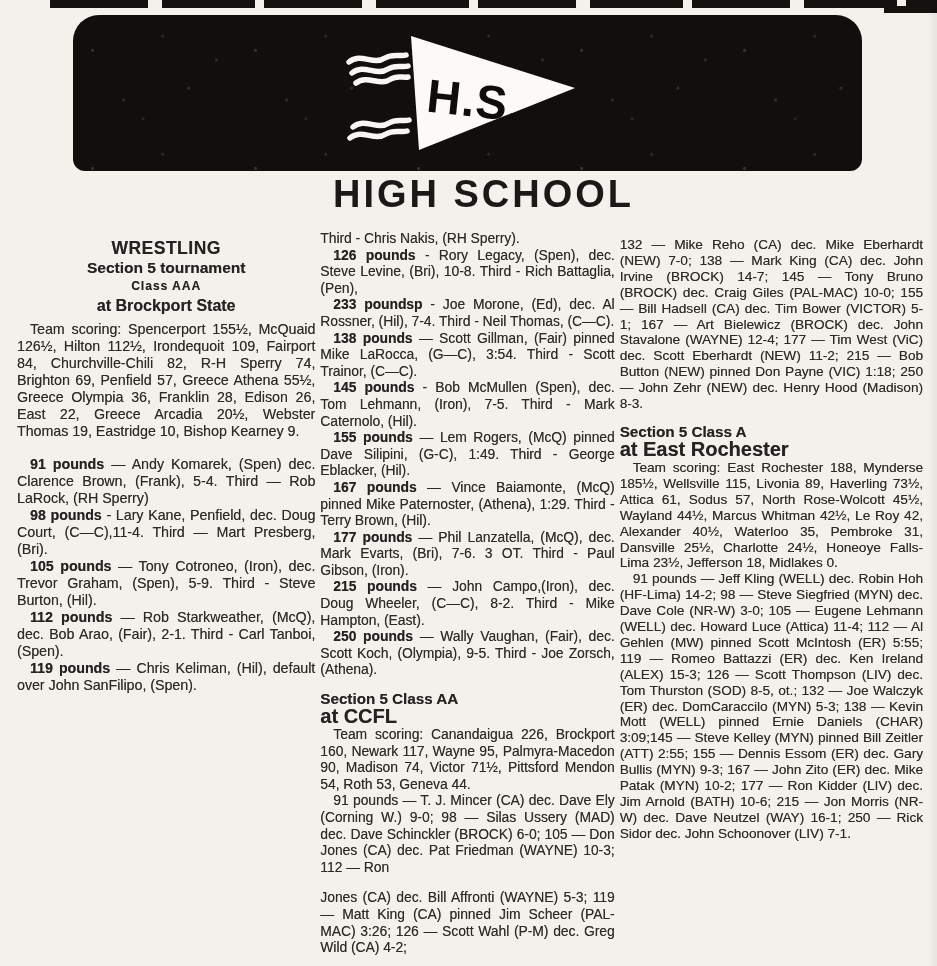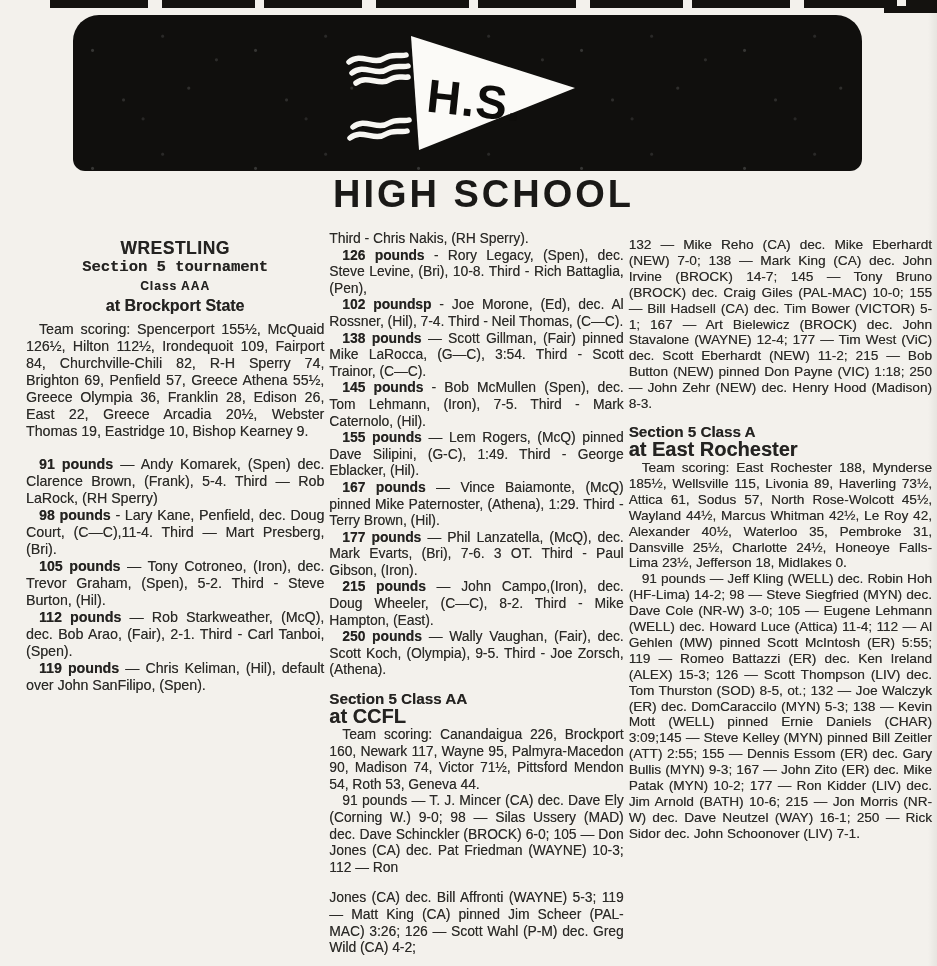--- a/index.html
+++ b/index.html
@@ -31,34 +31,34 @@
   .pennant{position:absolute;left:266px;top:14px;}
   
   .headline{
     position:absolute;top:173px;left:0;width:937px;text-align:center;
     padding-left:30px;box-sizing:border-box;
     font-size:38px;font-weight:700;letter-spacing:3px;
     color:#1a1917;white-space:nowrap;
   }
   
   .columns{
-    position:absolute;top:231px;left:26px;width:906px;
+    position:absolute;top:231px;left:17px;width:906px;
     display:flex;gap:5px;
     color:#2b2a27;
     text-shadow:0.2px 0.2px 0.35px rgba(43,42,39,0.55);
   }
   .col{text-align:justify;}
   .col p{margin:0;}
   .col .indent{text-indent:13px;}
   .col1{width:300px;padding-top:8px;font-size:14.2px;line-height:17px;}
   .col2{width:296px;font-size:13.8px;line-height:16.6px;}
   .col3{width:305px;padding-top:6px;font-size:13.6px;line-height:15.9px;}
   .col-head{text-align:center;font-weight:700;line-height:19px;margin:0 0 6px 0;color:#242321;}
   .col-head .l1{font-size:17.5px;letter-spacing:0.5px;}
-  .col-head .l2{font-size:15.5px;font-family:Liberation Mono, monospace;}
+  .col-head .l2{font-size:15.5px;}
   .col-head .l3{font-size:12px;letter-spacing:1px;}
   .col-head .l4{font-size:16px;}
   .sec-head{text-align:left;font-weight:700;color:#242321;margin-top:11px;margin-bottom:2px;}
   .sec-head .t{font-size:15.2px;line-height:18px;}
   .sec-head .v{font-size:20px;line-height:17px;}
   .gap-above{margin-top:16px !important;}
   .gap-above-sm{margin-top:14px !important;}
   .result b{font-weight:700;color:#232220;}
   
   .edge-shade{position:absolute;right:0;top:0;width:9px;height:966px;
@@ -93,29 +93,29 @@
   <div class="col col1">
     <div class="col-head">
       <div class="l1">WRESTLING</div>
       <div class="l2">Section 5 tournament</div>
       <div class="l3">Class AAA</div>
       <div class="l4">at Brockport State</div>
     </div>
     <p class="indent">Team scoring: Spencerport 155½, McQuaid 126½, Hilton 112½, Irondequoit 109, Fairport 84, Churchville-Chili 82, R-H Sperry 74, Brighton 69, Penfield 57, Greece Athena 55½, Greece Olympia 36, Franklin 28, Edison 26, East 22, Greece Arcadia 20½, Webster Thomas 19, Eastridge 10, Bishop Kearney 9.</p>
     <p class="result indent gap-above"><b>91 pounds</b><span> — Andy Komarek, (Spen) dec. Clarence Brown, (Frank), 5-4. Third — Rob LaRock, (RH Sperry)</span></p>
     <p class="result indent"><b>98 pounds</b><span> - Lary Kane, Penfield, dec. Doug Court, (C—C),11-4. Third — Mart Presberg, (Bri).</span></p>
-    <p class="result indent"><b>105 pounds</b><span> — Tony Cotroneo, (Iron), dec. Trevor Graham, (Spen), 5-2. Third - Steve Burton, (Hil).</span></p>
+    <p class="result indent"><b>105 pounds</b><span> — Tony Cotroneo, (Iron), dec. Trevor Graham, (Spen), 5-9. Third - Steve Burton, (Hil).</span></p>
     <p class="result indent"><b>112 pounds</b><span> — Rob Starkweather, (McQ), dec. Bob Arao, (Fair), 2-1. Third - Carl Tanboi, (Spen).</span></p>
     <p class="result indent"><b>119 pounds</b><span> — Chris Keliman, (Hil), default over John SanFilipo, (Spen).</span></p>
   </div>
 
   <div class="col col2">
     <p>Third - Chris Nakis, (RH Sperry).</p>
     <p class="result indent"><b>126 pounds</b><span> - Rory Legacy, (Spen), dec. Steve Levine, (Bri), 10-8. Third - Rich Battaglia, (Pen),</span></p>
-    <p class="result indent"><b>102 poundsp</b><span> - Joe Morone, (Ed), dec. Al Rossner, (Hil), 7-4. Third - Neil Thomas, (C—C).</span></p>
+    <p class="result indent"><b>233 poundsp</b><span> - Joe Morone, (Ed), dec. Al Rossner, (Hil), 7-4. Third - Neil Thomas, (C—C).</span></p>
     <p class="result indent"><b>138 pounds</b><span> — Scott Gillman, (Fair) pinned Mike LaRocca, (G—C), 3:54. Third - Scott Trainor, (C—C).</span></p>
     <p class="result indent"><b>145 pounds</b><span> - Bob McMullen (Spen), dec. Tom Lehmann, (Iron), 7-5. Third - Mark Caternolo, (Hil).</span></p>
     <p class="result indent"><b>155 pounds</b><span> — Lem Rogers, (McQ) pinned Dave Silipini, (G-C), 1:49. Third - George Eblacker, (Hil).</span></p>
     <p class="result indent"><b>167 pounds</b><span> — Vince Baiamonte, (McQ) pinned Mike Paternoster, (Athena), 1:29. Third - Terry Brown, (Hil).</span></p>
     <p class="result indent"><b>177 pounds</b><span> — Phil Lanzatella, (McQ), dec. Mark Evarts, (Bri), 7-6. 3 OT. Third - Paul Gibson, (Iron).</span></p>
     <p class="result indent"><b>215 pounds</b><span> — John Campo,(Iron), dec. Doug Wheeler, (C—C), 8-2. Third - Mike Hampton, (East).</span></p>
     <p class="result indent"><b>250 pounds</b><span> — Wally Vaughan, (Fair), dec. Scott Koch, (Olympia), 9-5. Third - Joe Zorsch, (Athena).</span></p>
     <div class="sec-head">
       <div class="t">Section 5 Class AA</div>
       <div class="v">at CCFL</div>

